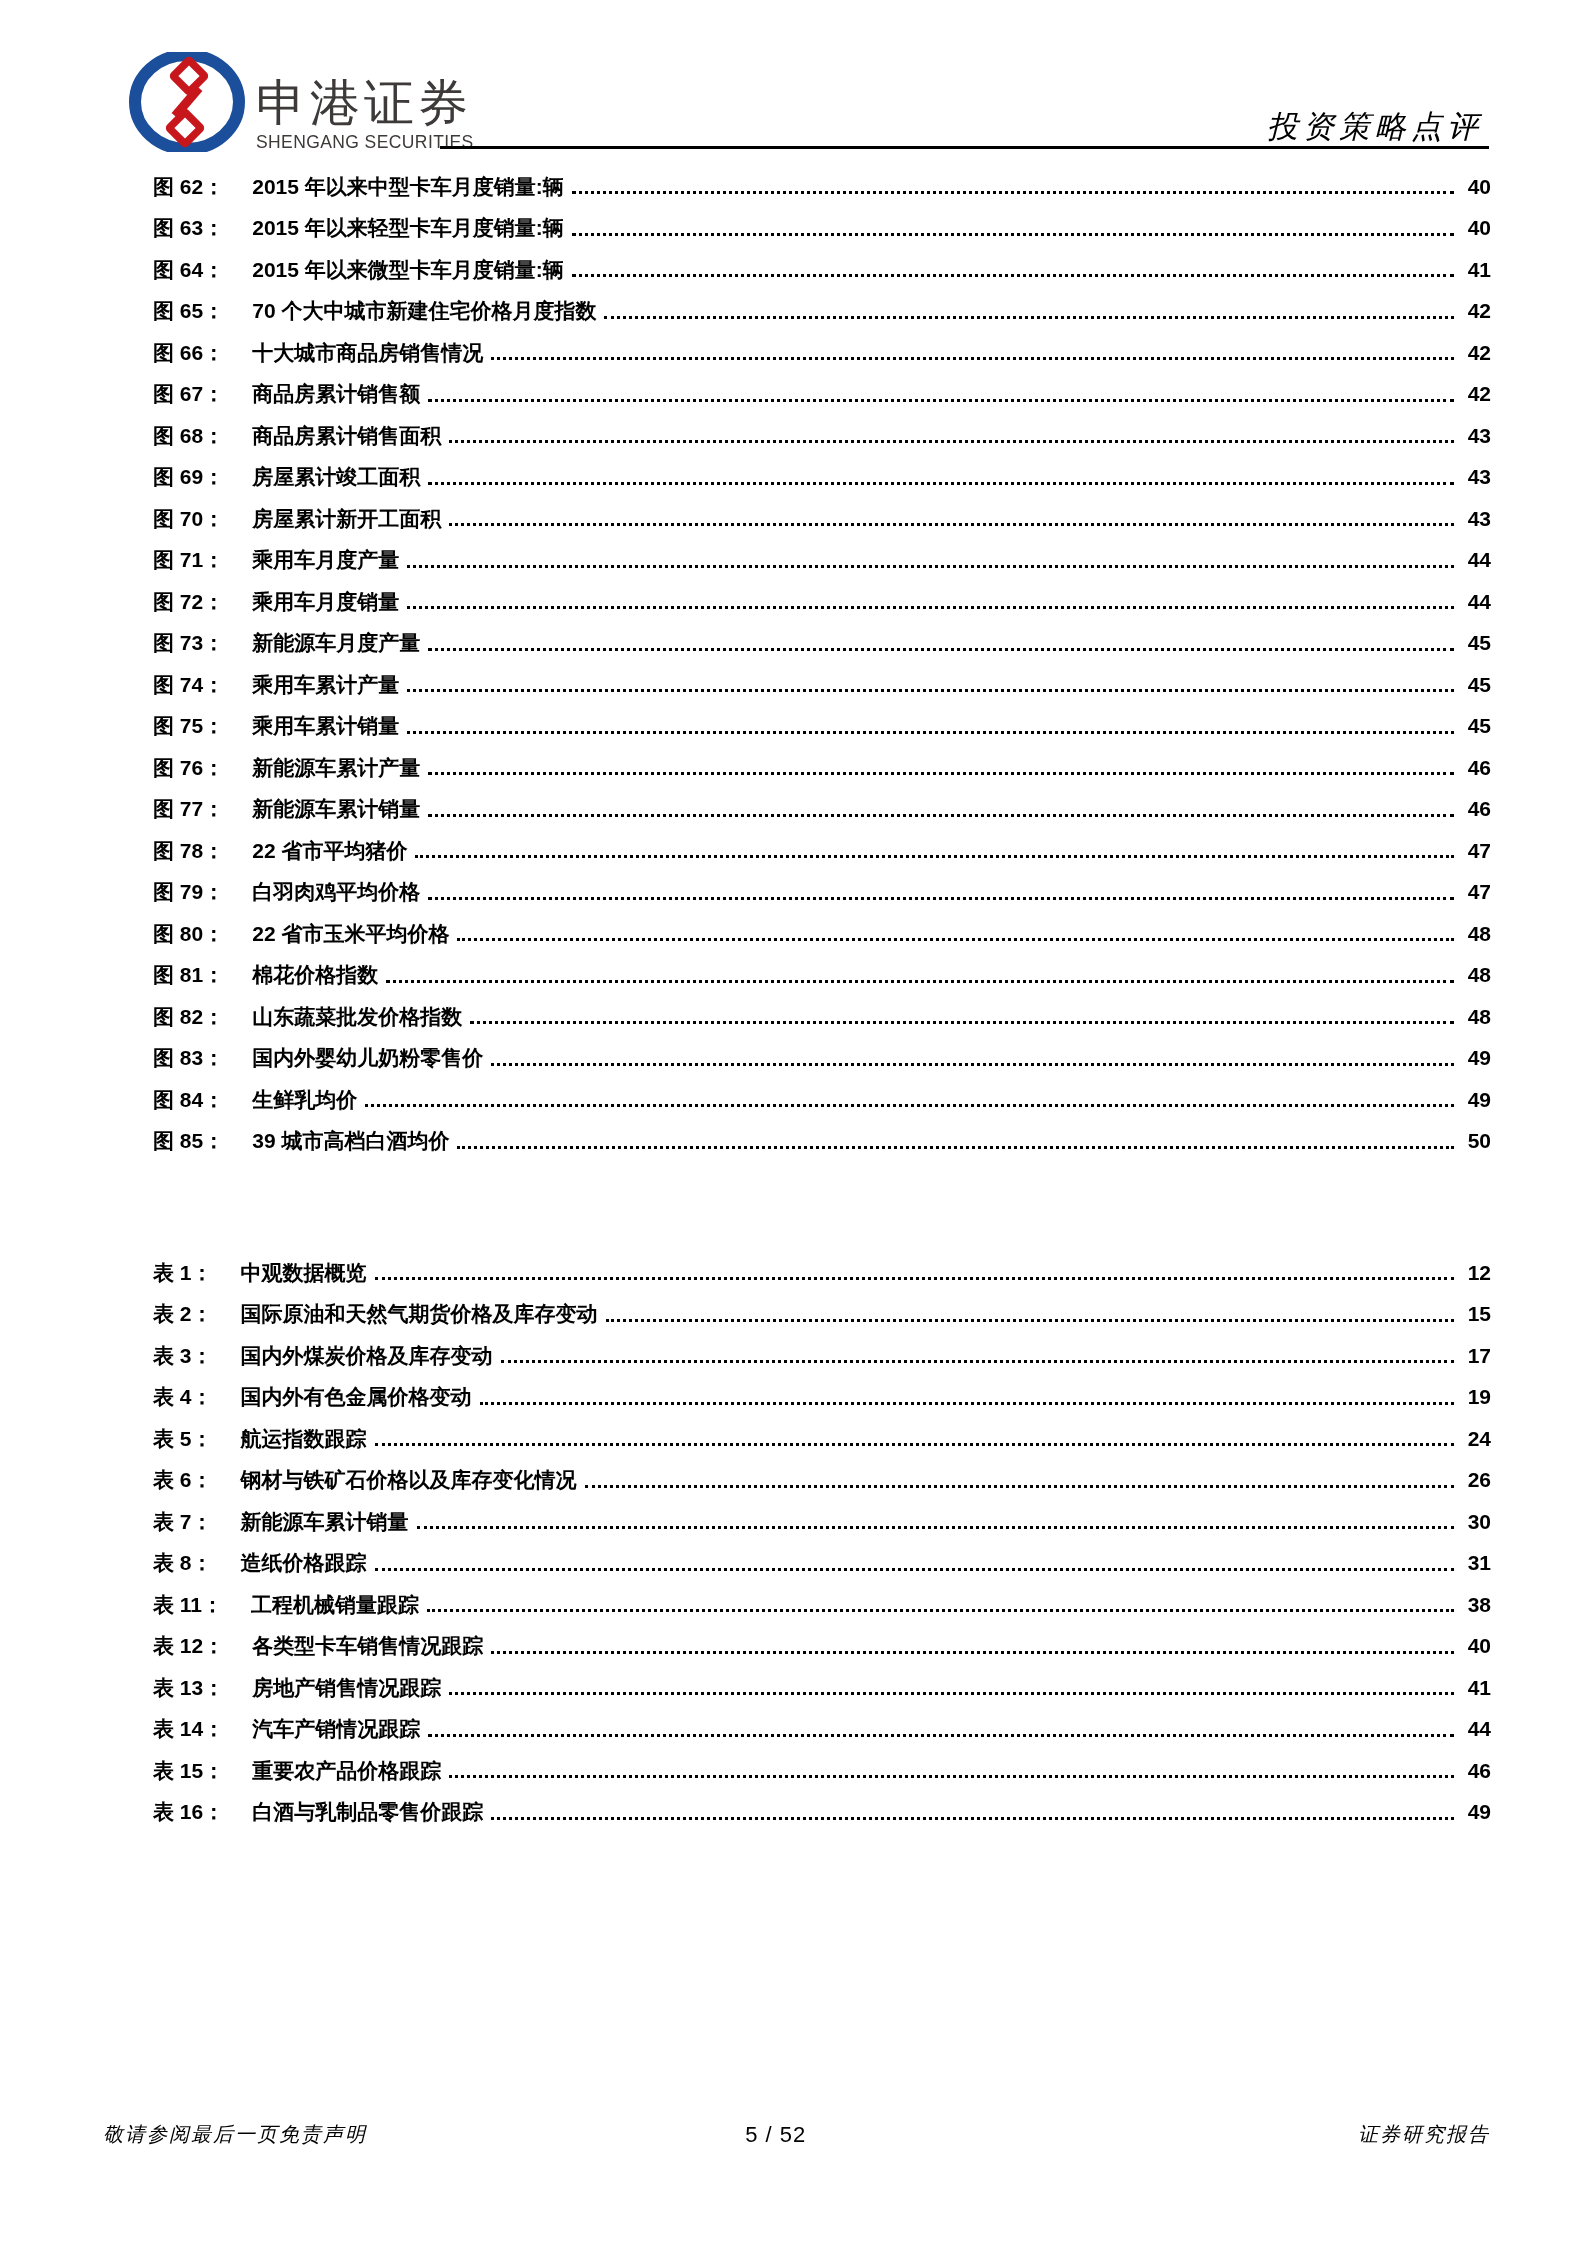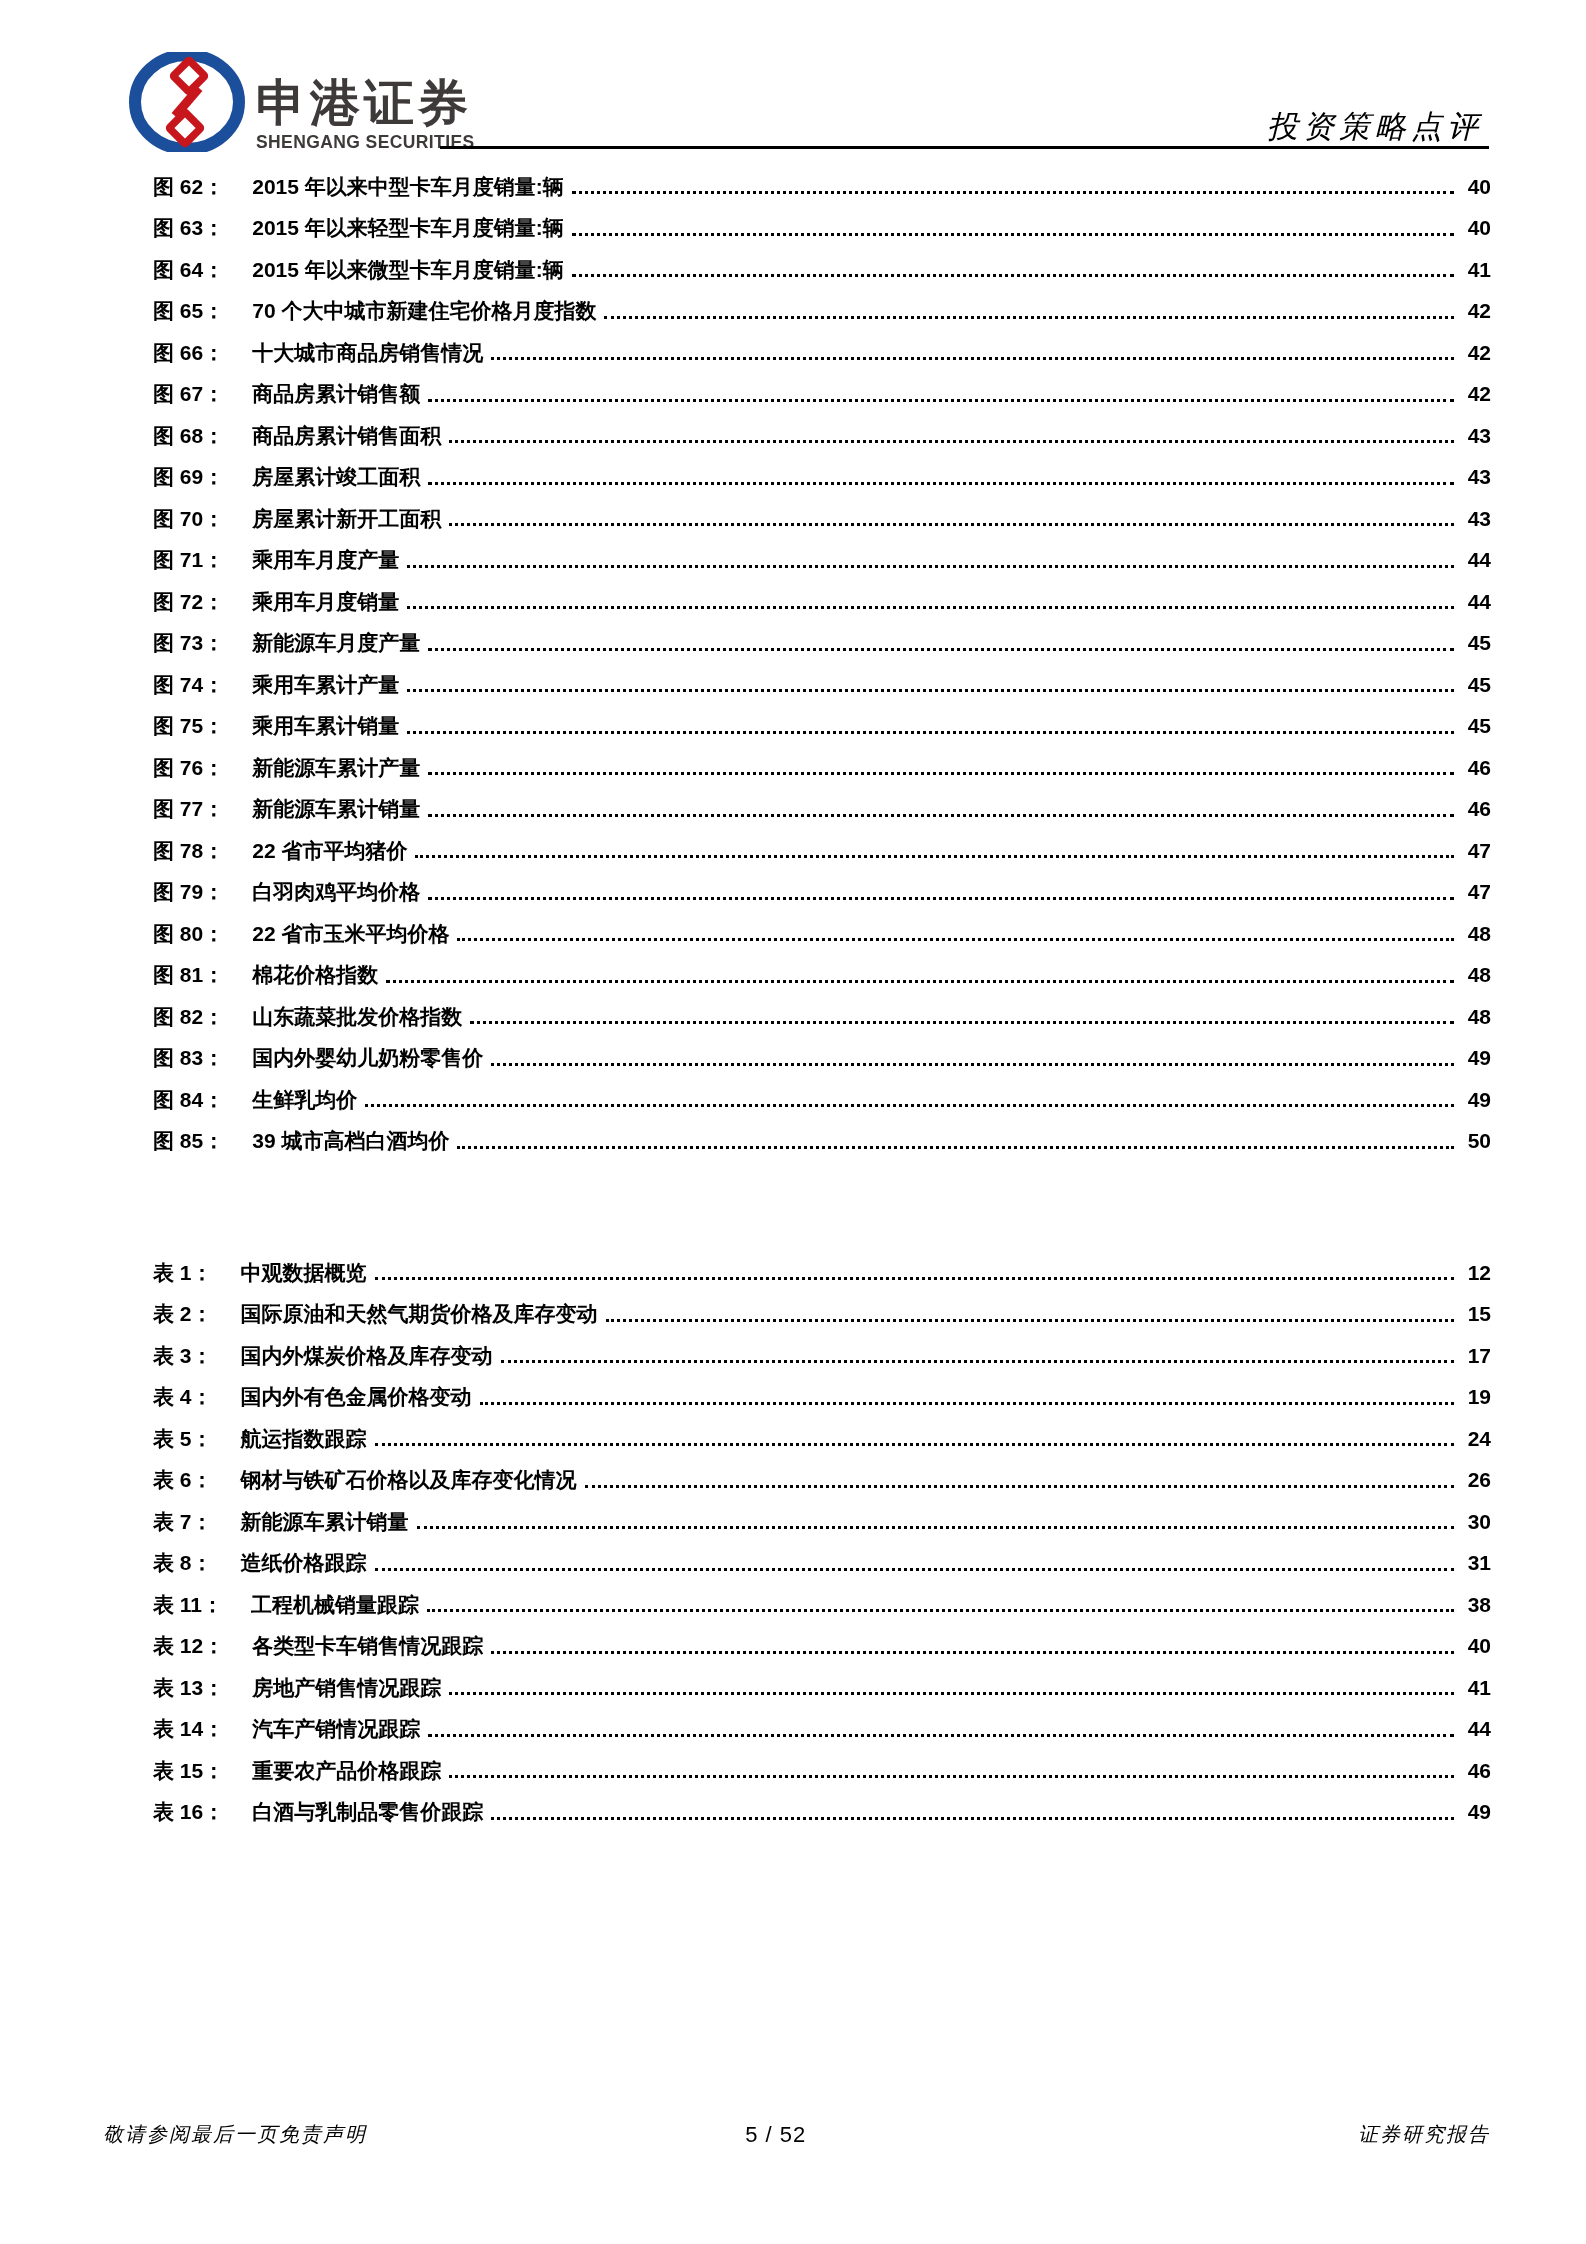--- a/index.html
+++ b/index.html
@@ -19,30 +19,30 @@
     top: 52px;
     left: 128px;
     display: flex;
     align-items: flex-start;
   }
   .logo-mark { width: 118px; height: 100px; }
   .logo-text { margin-left: 10px; }
   .logo-cn {
     margin-top: 26px;
     font-size: 50px;
-    font-weight: bold;
+    font-weight: normal;
     color: #3d3a39;
     letter-spacing: 4px;
     line-height: 1;
     white-space: nowrap;
   }
   .logo-en {
     margin-top: 4px;
     font-size: 17.5px;
-    font-weight: 700;
+    font-weight: 400;
     color: #3d3a39;
     letter-spacing: 0.4px;
     white-space: nowrap;
   }
   .doc-type {
     position: absolute;
     top: 106px;
     right: 103px;
     font-family: Liberation Sans, sans-serif;
     font-style: italic;

